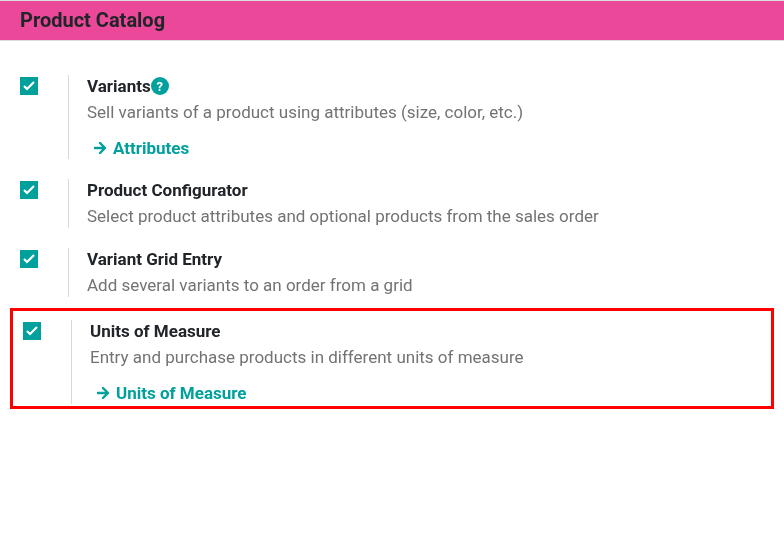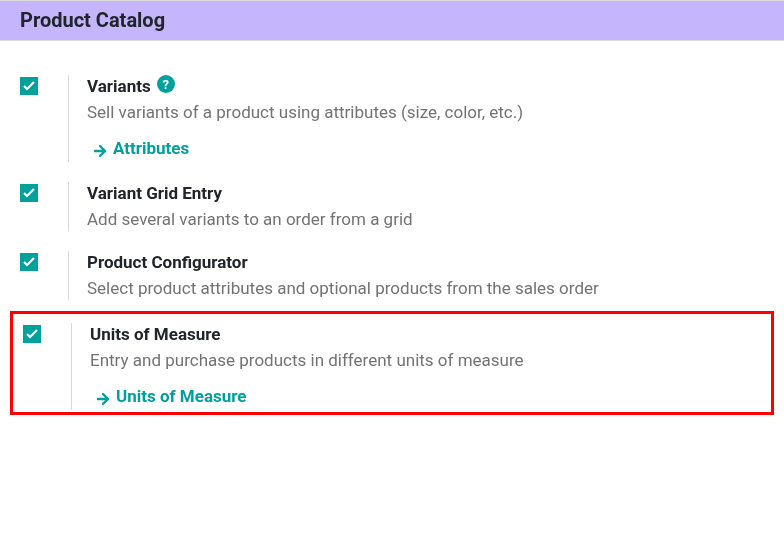--- a/index.html
+++ b/index.html
@@ -5,21 +5,21 @@
   * { box-sizing: border-box; }
   html, body { margin: 0; padding: 0; }
   body {
     font-family: -apple-system, BlinkMacSystemFont, "Segoe UI", Roboto, "Helvetica Neue", Arial, sans-serif;
     width: 784px;
     height: 538px;
     background: #ffffff;
     color: #212529;
   }
   .section-header {
-    background: #c4b5fd;
+    background: #ec4899;
     border-top: 1px solid #dcdcdc;
     border-bottom: 1px solid #dcdcdc;
     padding: 7px 20px 8px 20px;
   }
   .section-header h2 {
     margin: 0;
     font-size: 20px;
     font-weight: 700;
     color: #212529;
   }
@@ -57,21 +57,22 @@
     align-self: stretch;
     background: #d8d8d8;
     margin-right: 18px;
   }
   .content-col {
     flex: 1;
     min-width: 0;
   }
   .title-line {
     display: flex;
-    gap: 6px;
+    align-items: center;
+    gap: 0;
   }
   .setting-title {
     font-size: 17px;
     font-weight: 700;
     color: #212529;
     line-height: 1.3;
   }
   .help-icon {
     width: 18px;
     height: 18px;
@@ -87,21 +88,21 @@
   }
   .setting-desc {
     margin-top: 4px;
     font-size: 17px;
     color: #737373;
     line-height: 1.35;
   }
   .setting-link {
     margin-top: 14px;
     display: inline-flex;
-    align-items: flex-end;
+    align-items: center;
     gap: 6px;
     color: #00a09d;
     font-size: 17px;
     font-weight: 700;
     cursor: pointer;
     padding-left: 6px;
   }
   .setting-link svg { display: block; }
 </style>
 </head>
@@ -141,40 +142,40 @@
     <div class="checkbox-col">
       <div class="checkbox">
         <svg width="12" height="10" viewBox="0 0 12 10">
             <path d="M1 5 L4 8 L11 1" stroke="#fff" stroke-width="2.2" fill="none"></path>
           </svg>
       </div>
     </div>
     <div class="divider"></div>
     <div class="content-col">
       <div class="title-line">
+        <span class="setting-title">Product Configurator</span>
+      </div>
+      <div class="setting-desc">Select product attributes and optional products from the sales order</div>
+    </div>
+  </div>
+
+  <div class="setting-row">
+    <div class="checkbox-col">
+      <div class="checkbox">
+        <svg width="12" height="10" viewBox="0 0 12 10">
+            <path d="M1 5 L4 8 L11 1" stroke="#fff" stroke-width="2.2" fill="none"></path>
+          </svg>
+      </div>
+    </div>
+    <div class="divider"></div>
+    <div class="content-col">
+      <div class="title-line">
         <span class="setting-title">Variant Grid Entry</span>
       </div>
       <div class="setting-desc">Add several variants to an order from a grid</div>
-    </div>
-  </div>
-
-  <div class="setting-row">
-    <div class="checkbox-col">
-      <div class="checkbox">
-        <svg width="12" height="10" viewBox="0 0 12 10">
-            <path d="M1 5 L4 8 L11 1" stroke="#fff" stroke-width="2.2" fill="none"></path>
-          </svg>
-      </div>
-    </div>
-    <div class="divider"></div>
-    <div class="content-col">
-      <div class="title-line">
-        <span class="setting-title">Product Configurator</span>
-      </div>
-      <div class="setting-desc">Select product attributes and optional products from the sales order</div>
     </div>
   </div>
 
   <div class="setting-row highlighted">
     <div class="checkbox-col">
       <div class="checkbox">
         <svg width="12" height="10" viewBox="0 0 12 10">
             <path d="M1 5 L4 8 L11 1" stroke="#fff" stroke-width="2.2" fill="none"></path>
           </svg>
       </div>

